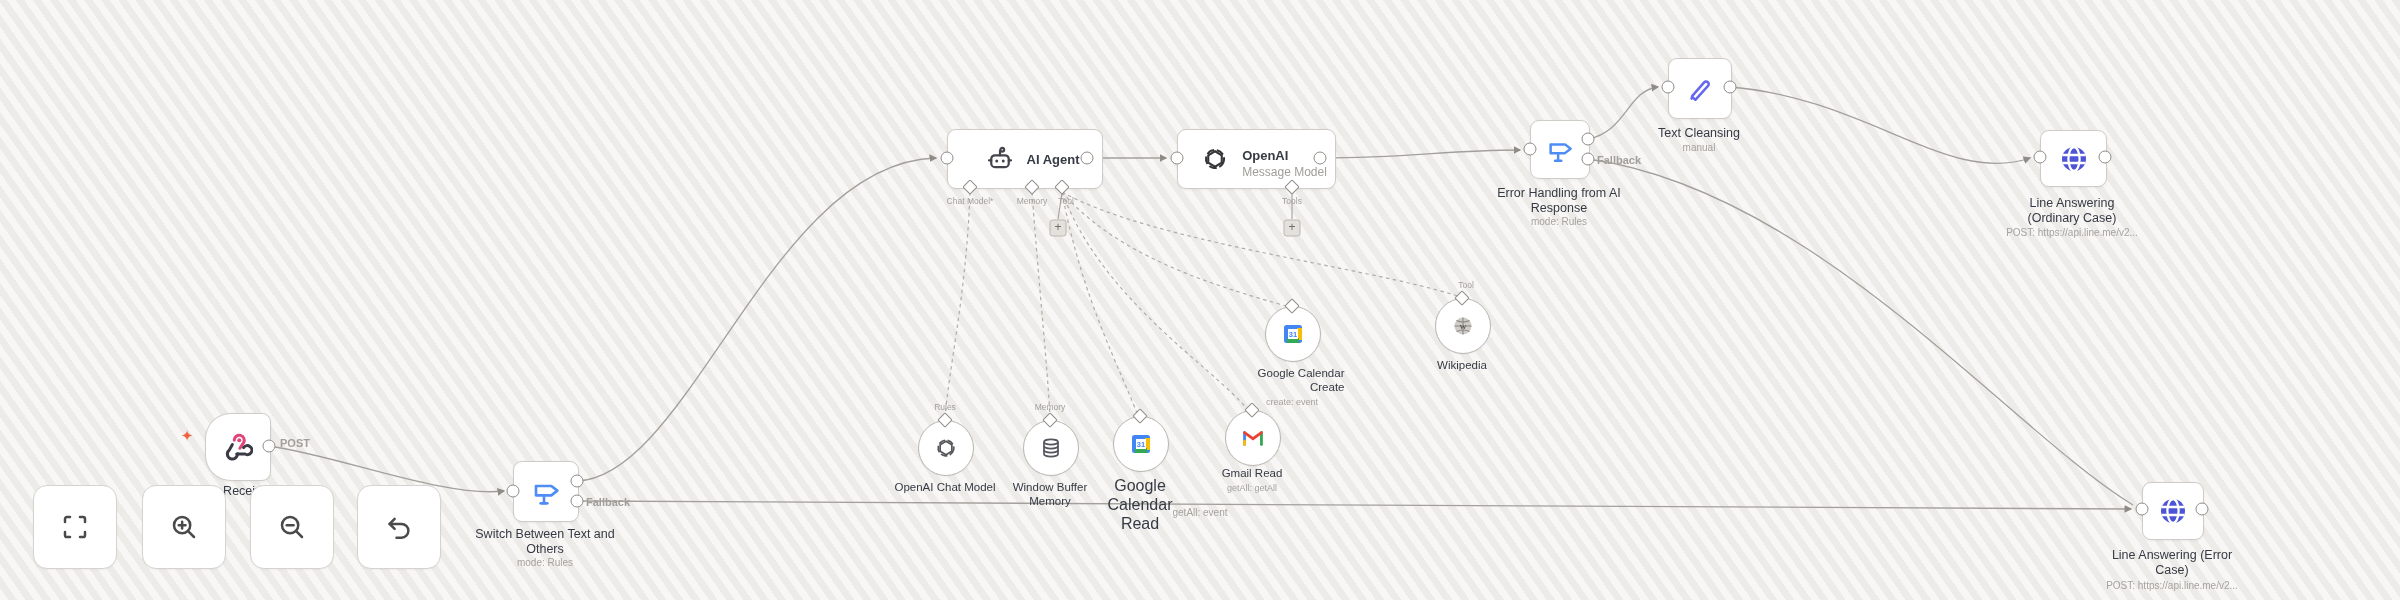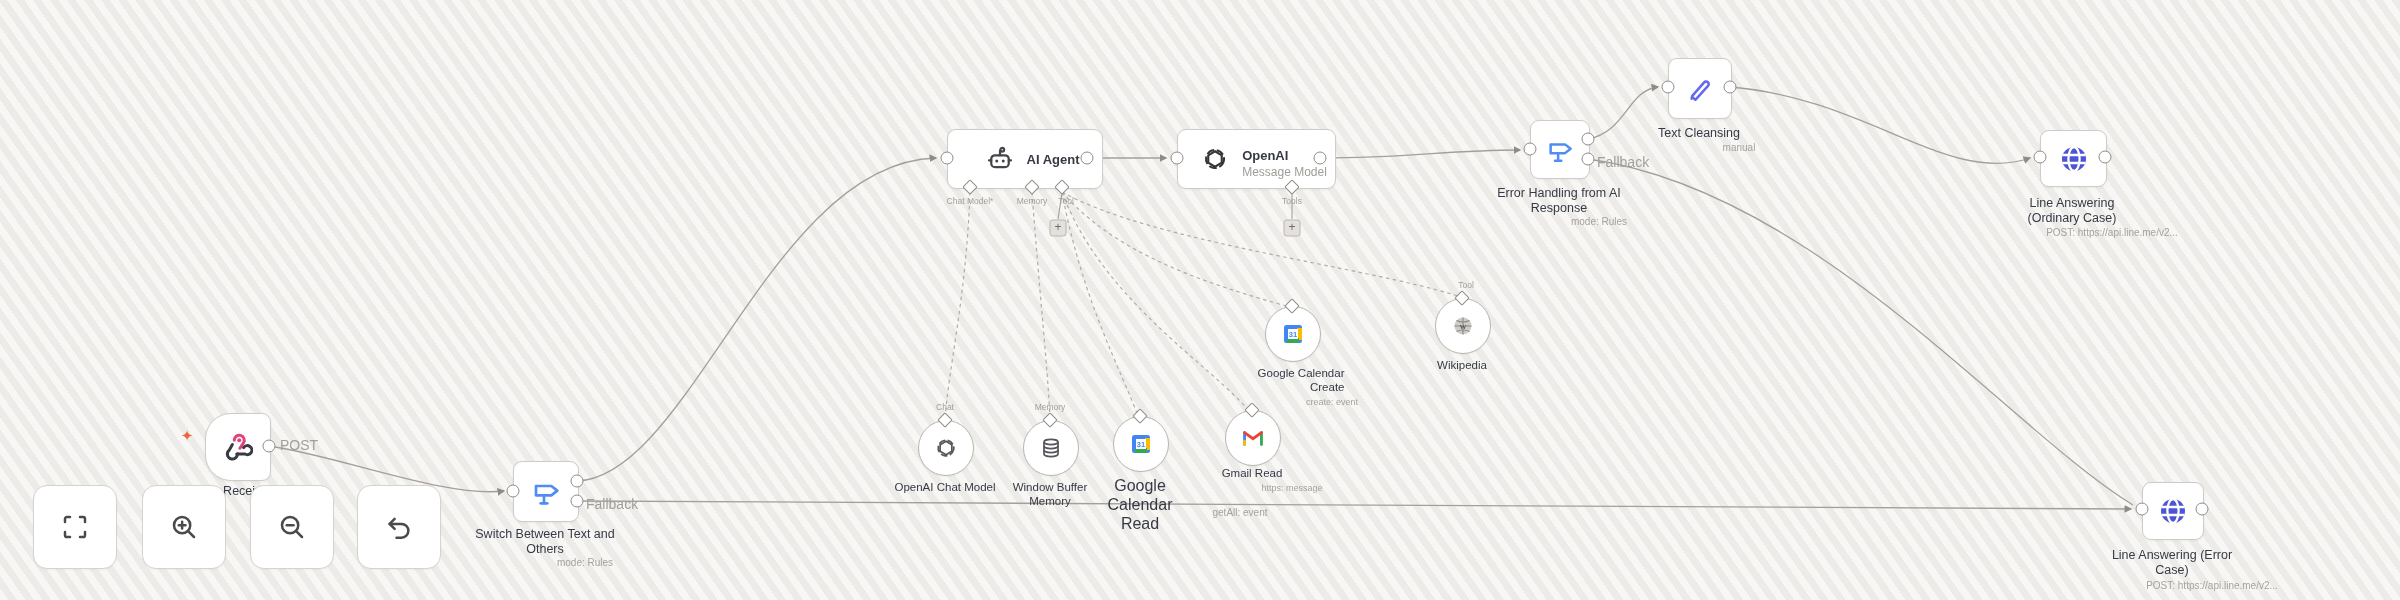--- a/index.html
+++ b/index.html
@@ -27,35 +27,35 @@
     z-index:2;display:flex;align-items:center;justify-content:center;box-shadow:0 1px 2px rgba(0,0,0,.04);
   }
   .ntitle{font-size:13px;color:#353a44;font-weight:600;white-space:nowrap;}
   .nsub-in{font-size:12px;color:#a09d98;margin-top:2px;}
   .nlabel{
     position:absolute;z-index:3;text-align:center;font-size:12.5px;line-height:1.18;
     color:#353a44;font-weight:500;transform:translateX(-50%);
   }
   .nsub{
     position:absolute;z-index:3;text-align:center;font-size:10px;color:#a6a39d;
-    transform:translateX(-50%);white-space:nowrap;margin-left:40px;
+    transform:translateX(-50%);white-space:nowrap;
   }
   
   .port{
     position:absolute;width:11px;height:11px;border-radius:50%;
     background:#fff;border:1.6px solid #8f8c88;z-index:4;transform:translate(-50%,-50%);
   }
   .diamond{
     position:absolute;width:9px;height:9px;background:#fff;border:1.5px solid #8f8c88;
     z-index:4;transform:translate(-50%,-50%) rotate(45deg);border-radius:1.5px;
   }
   .portlabel{
     position:absolute;z-index:3;font-size:8.5px;color:#a29f9a;transform:translateX(-50%);white-space:nowrap;
   }
-  .edgelabel{position:absolute;z-index:3;font-size:14px;color:#a29f9a;white-space:nowrap;}
+  .edgelabel{position:absolute;z-index:3;font-size:11px;color:#a29f9a;white-space:nowrap;font-weight:bold;}
   .plusbox{
     position:absolute;width:15px;height:15px;border-radius:3px;background:#e4e1dd;border:1px solid #b9b6b1;
     color:#6f6c68;font-size:12px;line-height:13px;text-align:center;z-index:4;transform:translate(-50%,-50%);
   }
   
   .toolbar-btn{
     position:absolute;width:82px;height:82px;background:#fff;border:1.3px solid #d6d3cf;border-radius:14px;
     display:flex;align-items:center;justify-content:center;z-index:10;box-shadow:0 1px 2px rgba(0,0,0,.04);
     cursor:pointer;
   }
@@ -261,21 +261,21 @@
 
   <div class="circlenode" style="left:918px;top:420px;width:54px;height:54px;">
     <svg width="26" height="26" viewBox="0 0 24 24">
       <g fill="none" stroke="#55555c" stroke-width="1.6">
         <circle cx="12" cy="12" r="7.2" stroke-dasharray="6.2 2.2" transform="rotate(12 12 12)"></circle>
         <path d="M12 5.8 L17.4 9 V15 L12 18.2 L6.6 15 V9 Z"></path>
       </g>
     </svg>
   </div>
   <div class="diamond" style="left:945px;top:420px;"></div>
-  <div class="portlabel" style="left:945px;top:402px;">Chat</div>
+  <div class="portlabel" style="left:945px;top:402px;">Rules</div>
   <div class="nlabel" style="left:945px;top:481px;width:130px;font-size:11.5px;">OpenAI Chat Model</div>
 
   <div class="circlenode" style="left:1023px;top:420px;width:54px;height:54px;">
     <svg width="24" height="24" viewBox="0 0 24 24">
       <g fill="none" stroke="#55555c" stroke-width="1.7">
         <ellipse cx="12" cy="6" rx="7" ry="2.6"></ellipse>
         <path d="M5 6 V18 c0 1.45 3.1 2.6 7 2.6 s7 -1.15 7 -2.6 V6"></path>
         <path d="M5 10 c0 1.45 3.1 2.6 7 2.6 s7 -1.15 7 -2.6"></path>
         <path d="M5 14 c0 1.45 3.1 2.6 7 2.6 s7 -1.15 7 -2.6"></path>
       </g>
@@ -303,21 +303,21 @@
       <g stroke-width="2.6" fill="none" stroke-linecap="round">
         <path d="M4.2 18 V7" stroke="#4285f4"></path>
         <path d="M19.8 18 V7" stroke="#34a853"></path>
         <path d="M4.2 7 L12 12.6 L19.8 7" stroke="#ea4335"></path>
         <path d="M4.2 18 v-3" stroke="#fbbc04"></path>
       </g>
     </svg>
   </div>
   <div class="diamond" style="left:1252px;top:410px;"></div>
   <div class="nlabel" style="left:1252px;top:467px;width:110px;font-size:11.5px;">Gmail Read</div>
-  <div class="nsub" style="left:1252px;top:483px;font-size:9px;">https: message</div>
+  <div class="nsub" style="left:1252px;top:483px;font-size:9px;">getAll: getAll</div>
 
   <div class="circlenode" style="left:1265px;top:306px;width:54px;height:54px;">
     <svg width="24" height="24" viewBox="0 0 24 24">
       <rect x="3" y="3" width="18" height="18" rx="2.5" fill="#4285f4"></rect>
       <rect x="16" y="6" width="5" height="12" fill="#fbbc04"></rect>
       <rect x="6" y="16" width="12" height="5" fill="#34a853"></rect>
       <rect x="7" y="7" width="10" height="10" fill="#ffffff"></rect>
       <text x="12" y="14.6" font-size="7.5" font-family="Liberation Sans, sans-serif" fill="#4285f4" text-anchor="middle" font-weight="bold">31</text>
     </svg>
   </div>

